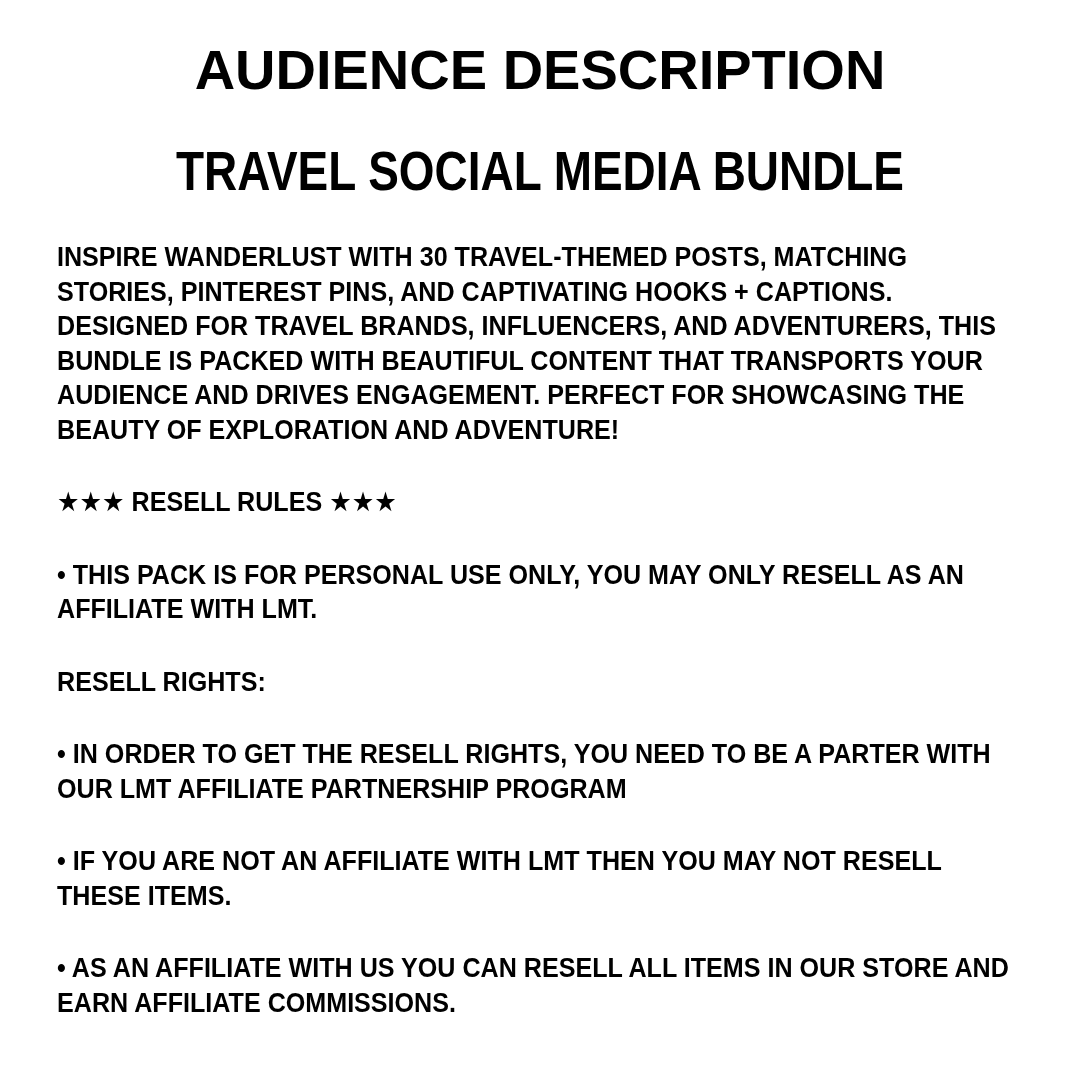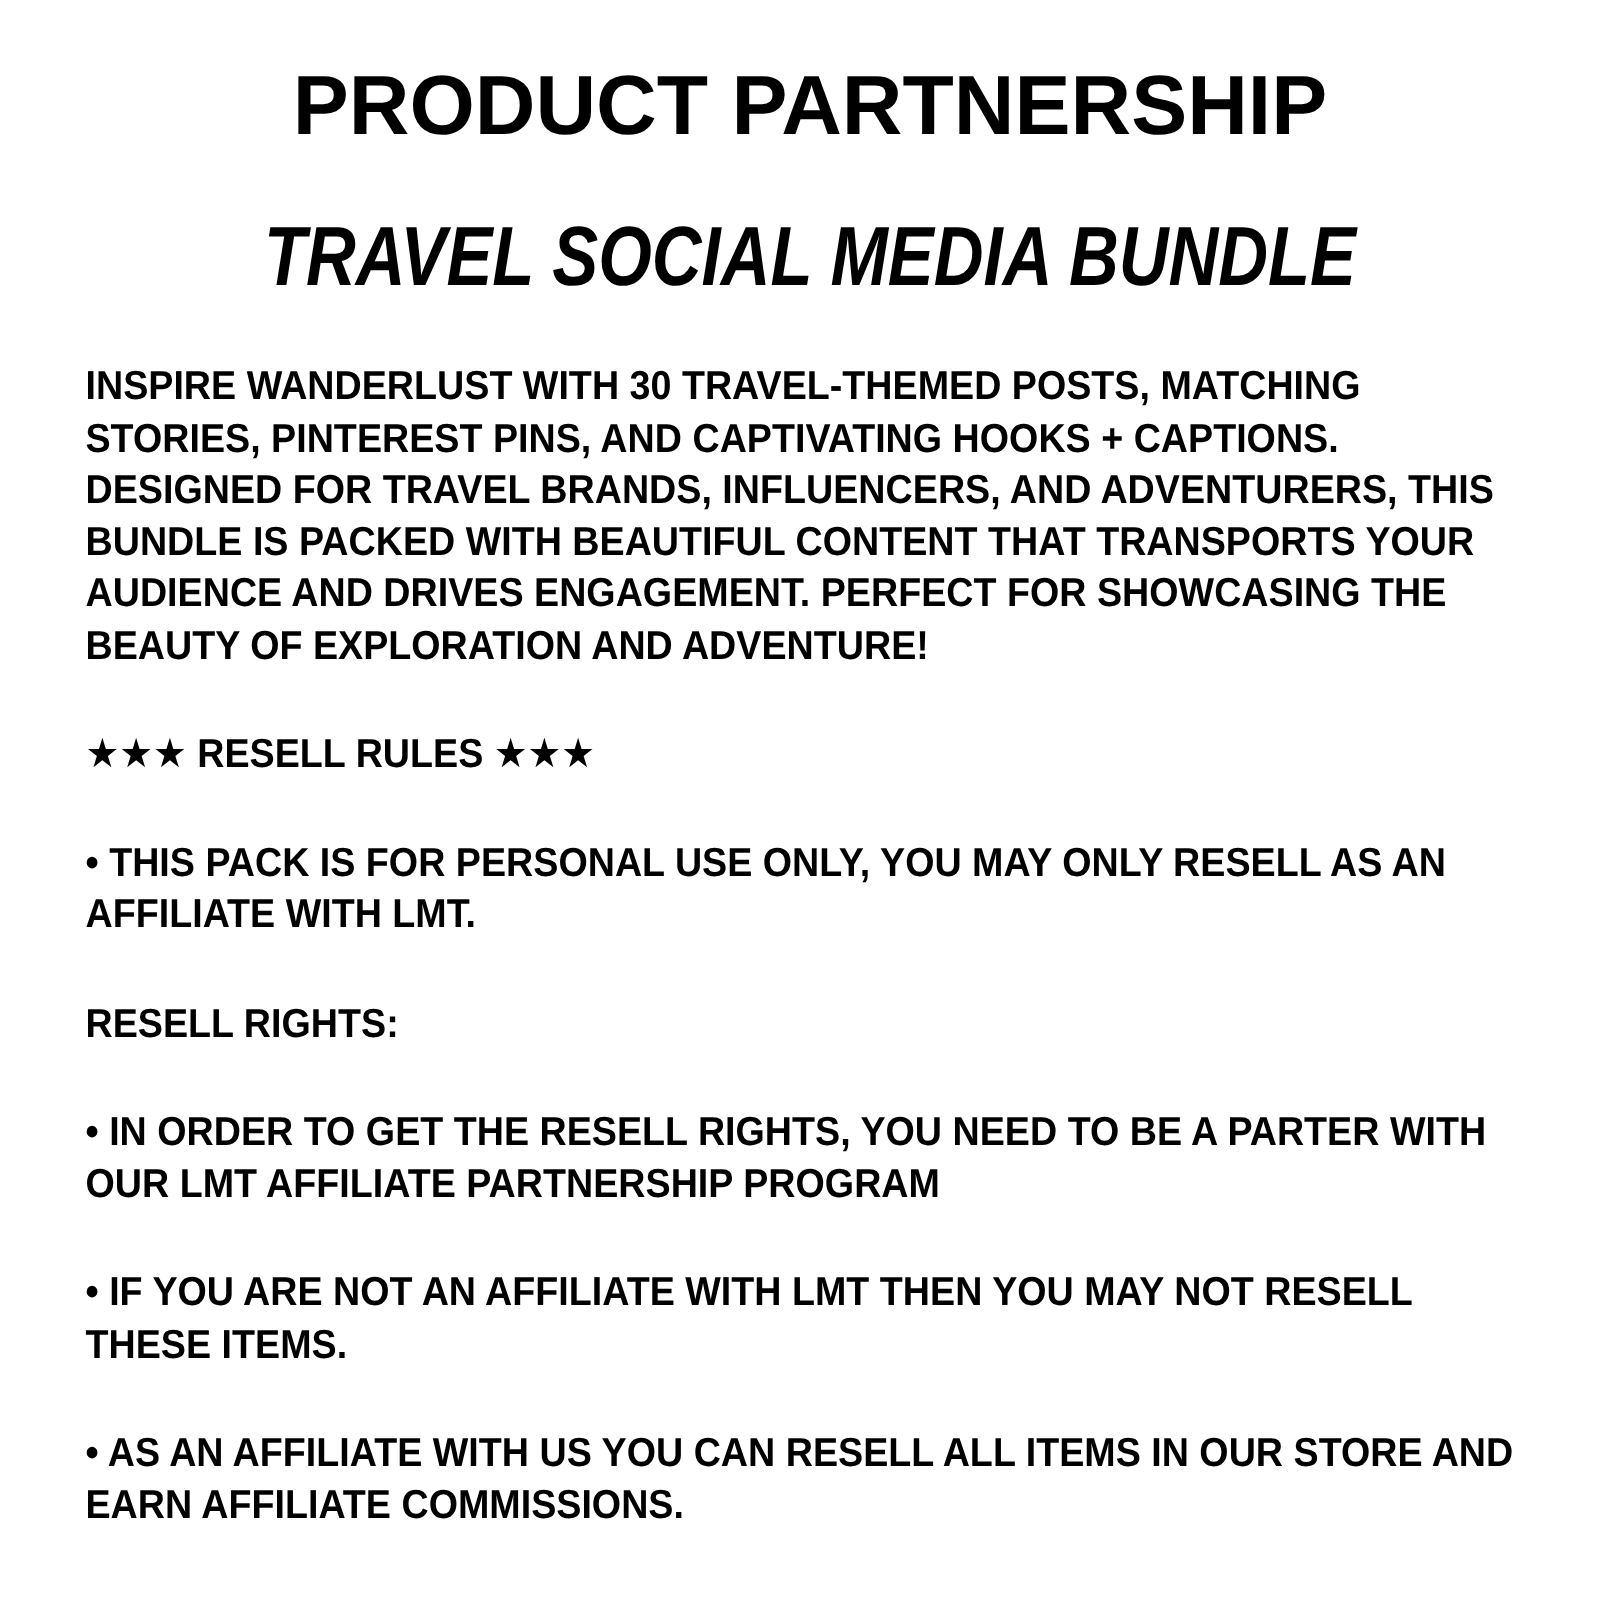--- a/index.html
+++ b/index.html
@@ -26,21 +26,20 @@
     padding: 42px 57px 0 0;
     font-size: 56px;
     line-height: 56px;
     font-weight: bold;
     letter-spacing: 0px;
     text-align: center;
   }
   .product-title-wrap {
     margin-top: 40px;
     padding-right: 57px;
-    font-style: italic;
   }
   .product-title {
     margin: 0;
     font-size: 56px;
     line-height: 66px;
     font-weight: bold;
     text-align: center;
     transform: scaleX(0.82);
     transform-origin: 50% 50%;
   }
@@ -59,21 +58,21 @@
   }
   .last {
     margin-bottom: 0;
   }
 </style>
 </head>
 <body style="background: rgb(255, 255, 255); color: rgb(0, 0, 0);">
 
 <div class="page">
 
-  <h1 class="page-title">PRODUCT PARTNERSHIP</h1>
+  <h1 class="page-title">AUDIENCE DESCRIPTION</h1>
 
   <div class="product-title-wrap">
     <h2 class="product-title">TRAVEL SOCIAL MEDIA BUNDLE</h2>
   </div>
 
   <p class="body-text intro">INSPIRE WANDERLUST WITH 30 TRAVEL-THEMED POSTS, MATCHING
 STORIES, PINTEREST PINS, AND CAPTIVATING HOOKS + CAPTIONS.
 DESIGNED FOR TRAVEL BRANDS, INFLUENCERS, AND ADVENTURERS, THIS
 BUNDLE IS PACKED WITH BEAUTIFUL CONTENT THAT TRANSPORTS YOUR
 AUDIENCE AND DRIVES ENGAGEMENT. PERFECT FOR SHOWCASING THE

